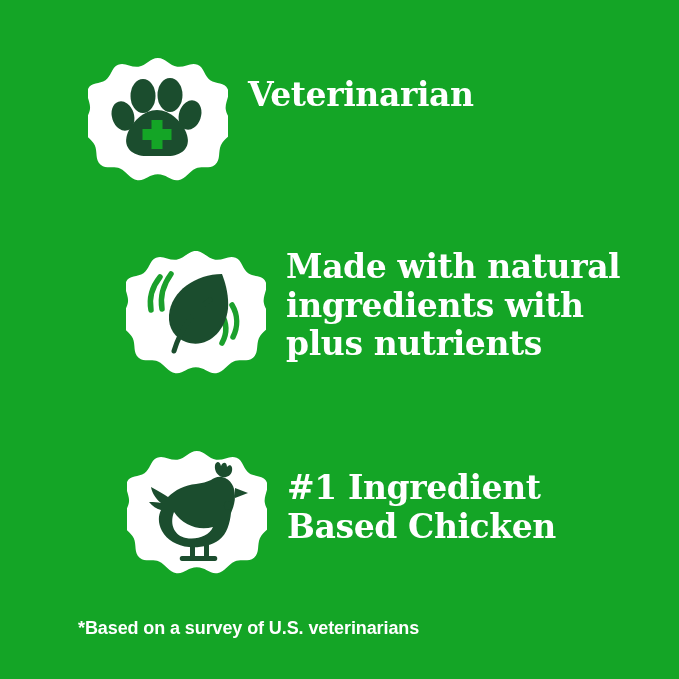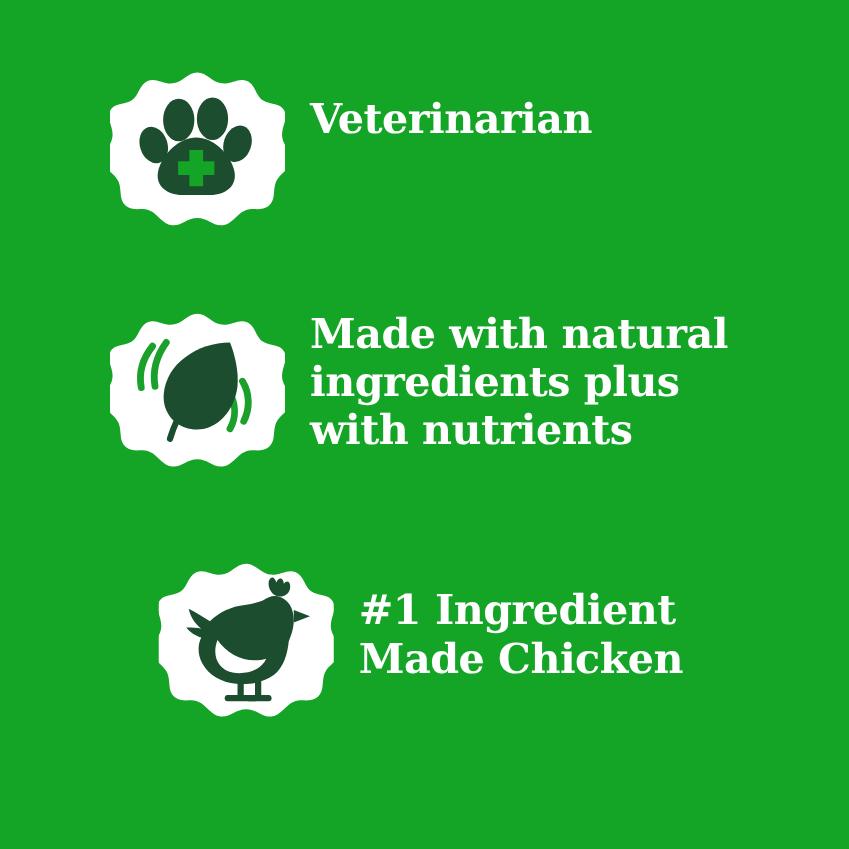--- a/index.html
+++ b/index.html
@@ -55,21 +55,21 @@
   }
   .feature-text .line {
     display: block;
     white-space: nowrap;
   }
 
   
   #row-vet      { top: 50px; }
   #row-vet .feature-text { padding-top: 26px; }
 
-  #row-natural  { top: 243px; }
+  #row-natural  { top: 243px; padding-left: 38px; }
   #row-natural .feature-text { padding-top: 5px; }
 
   #row-chicken  { top: 443px; padding-left: 39px; }
   #row-chicken .feature-text { padding-top: 26px; }
 
   #footnote {
     position: absolute;
     left: 78px;
     top: 618px;
     color: #FFFFFF;
@@ -175,22 +175,22 @@
           C70 31 45 48 43 72
           C42 85 49 95 60 99
           C80 106 99 90 102 66
           C103 54 100 41 96 31 Z"></path>
 
         <path d="M84 57 C68 68 55 85 48 108" stroke="#1B4D2E" stroke-width="5" fill="none" stroke-linecap="round"></path>
       </svg>
     </div>
     <div class="feature-text">
       <span class="line">Made with natural</span>
-      <span class="line">ingredients plus</span>
-      <span class="line">with nutrients</span>
+      <span class="line">ingredients with</span>
+      <span class="line">plus nutrients</span>
     </div>
   </div>
 
   <div class="feature-row" id="row-chicken">
     <div class="badge">
       <svg viewBox="0 0 140 140" xmlns="http://www.w3.org/2000/svg">
         <path fill="#FFFFFF" d="
           M70 2
           C78 2 82 10 90 11
           C98 12 104 6 111 9
@@ -250,18 +250,19 @@
           C48 93 42 82 47 69 Z"></path>
 
         <rect x="63" y="101" width="5" height="14" fill="#1B4D2E"></rect>
         <rect x="77" y="101" width="5" height="14" fill="#1B4D2E"></rect>
         <path fill="#1B4D2E" d="M55 113 h22 c3 0 3 5 0 5 h-22 c-3 0 -3 -5 0 -5 Z"></path>
         <path fill="#1B4D2E" d="M72 113 h16 c3 0 3 5 0 5 h-16 c-3 0 -3 -5 0 -5 Z"></path>
       </svg>
     </div>
     <div class="feature-text">
       <span class="line">#1 Ingredient</span>
-      <span class="line">Made Chicken</span>
+      <span class="line">Based Chicken</span>
     </div>
   </div>
 
+  <div id="footnote">*Based on a survey of U.S. veterinarians</div>
 
 </div>
 
 </body></html>

